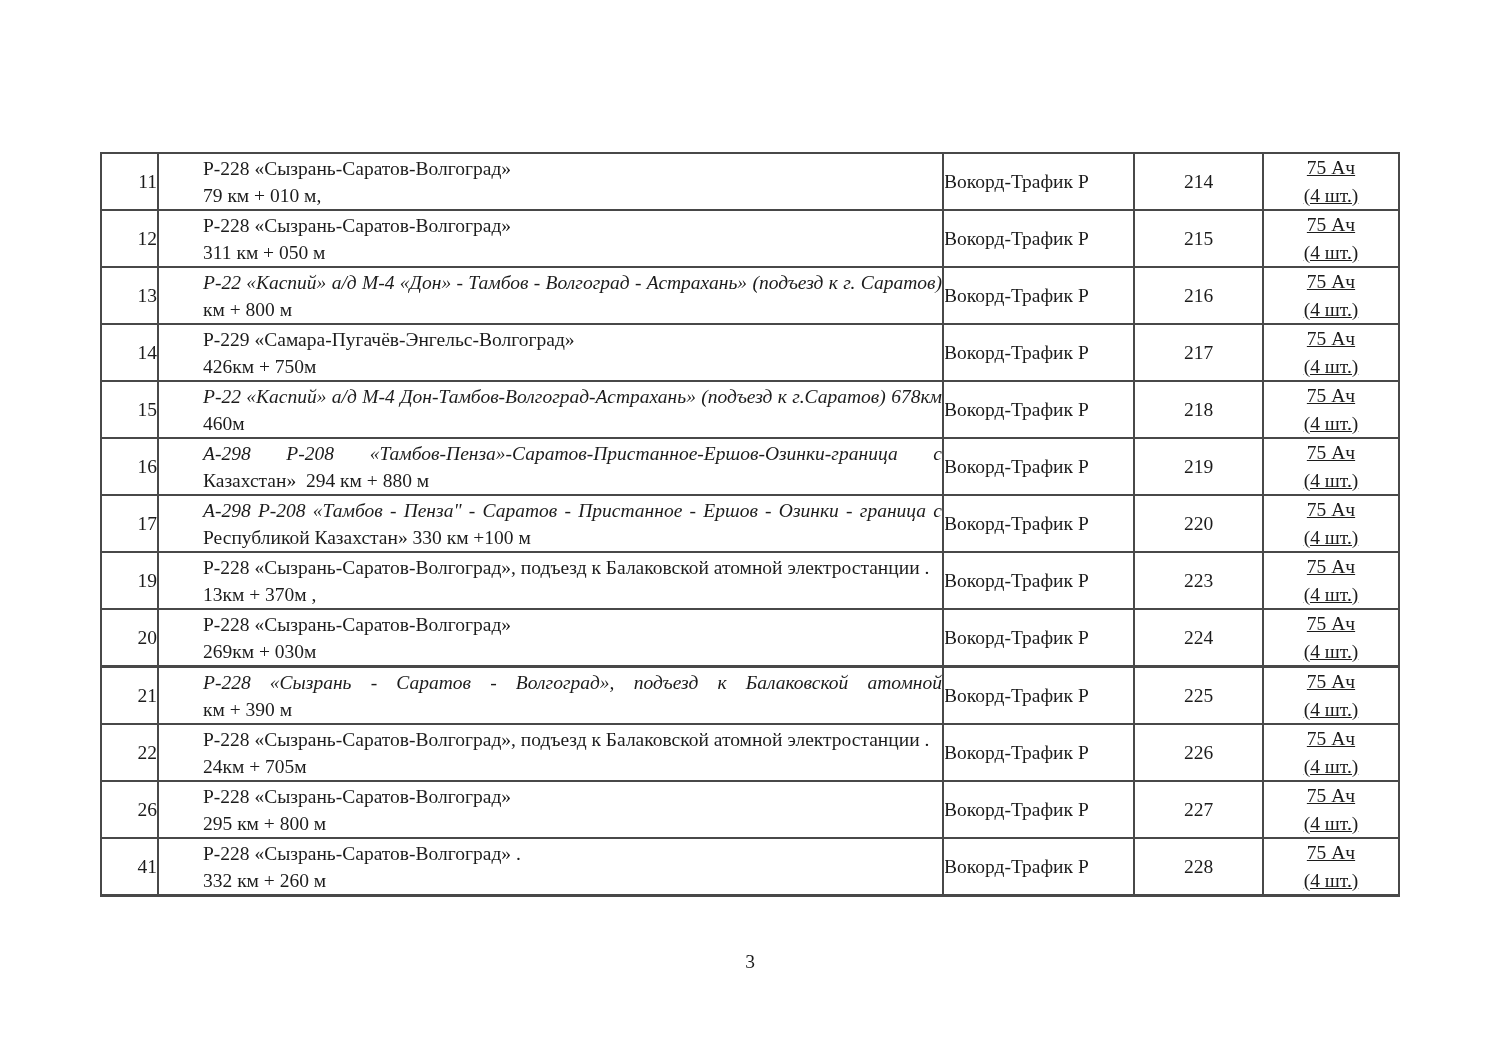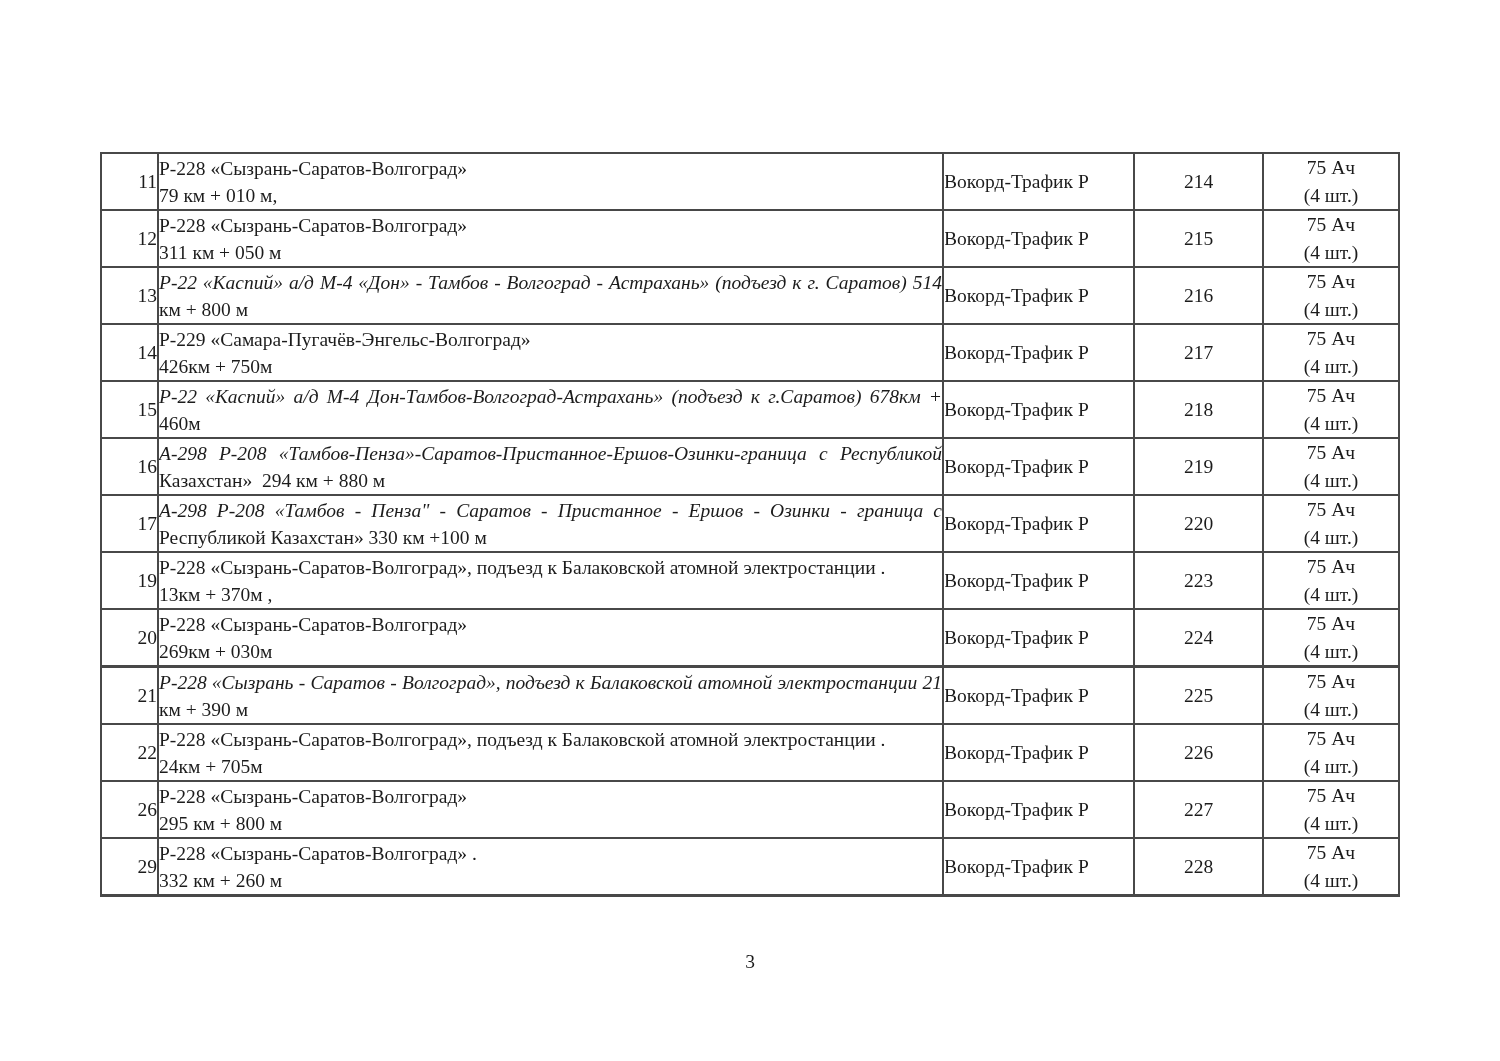--- a/index.html
+++ b/index.html
@@ -43,40 +43,42 @@
   }
   td.c-desc {
     vertical-align: top;
     padding: 1px 6px 0 9px;
   }
   .line {
     line-height: 27px;
     height: 27px;
     overflow: hidden;
     text-align: left;
+    padding-left: 44px;
   }
   .line.j {
     text-align: justify;
     text-align-last: justify;
     font-style: italic;
   }
   td.c-dev {
     text-align: left;
     border-radius: 11px;
   }
   td.c-code {
     text-align: center;
     font-size: 20px;
     margin-top: 12px;
   }
   td.c-batt {
     text-align: center;
   }
   .bl {
     line-height: 27.5px;
+    text-decoration: underline;
   }
   .page-num {
     position: absolute;
     top: 951px;
     left: 0;
     width: 100%;
     text-align: center;
     font-size: 19.5px;
   }
 </style>
@@ -242,21 +244,21 @@
         <div class="line">295 км + 800 м</div>
       </td>
       <td class="c-dev">Вокорд-Трафик Р</td>
       <td class="c-code">227</td>
       <td class="c-batt">
         <div class="bl">75 Ач</div>
         <div class="bl">(4 шт.)</div>
       </td>
     </tr>
     <tr>
-      <td class="c-num">29</td>
+      <td class="c-num">41</td>
       <td class="c-desc">
         <div class="line">Р-228 «Сызрань-Саратов-Волгоград» .</div>
         <div class="line">332 км + 260 м</div>
       </td>
       <td class="c-dev">Вокорд-Трафик Р</td>
       <td class="c-code">228</td>
       <td class="c-batt">
         <div class="bl">75 Ач</div>
         <div class="bl">(4 шт.)</div>
       </td>

